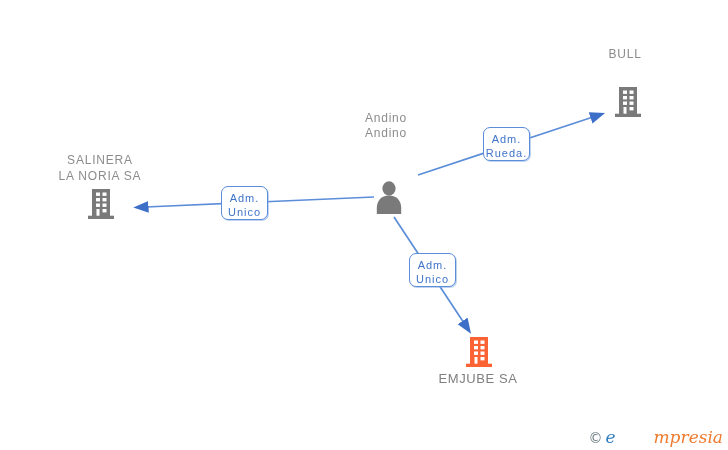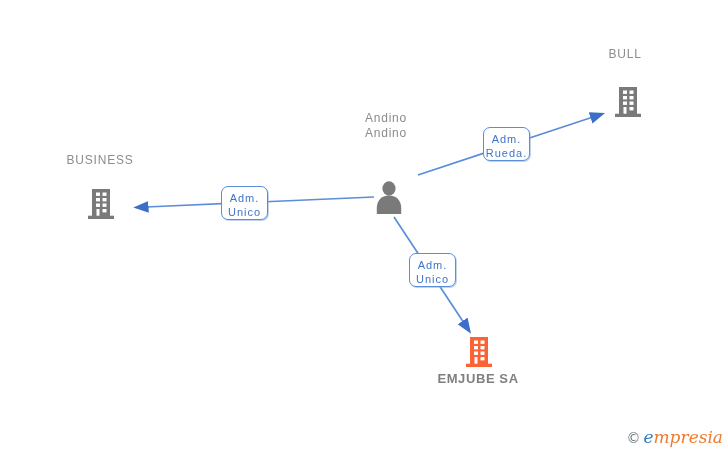--- a/index.html
+++ b/index.html
@@ -22,21 +22,21 @@
     text-align: center;
     color: #8c8c8c;
     font-size: 12px;
     letter-spacing: 0.8px;
     line-height: 16px;
     cursor: pointer;
   }
   .node-label .nline { display: block; }
   .person-label { line-height: 15px; }
   .emjube-label {
-    font-weight: bold;
+    font-weight: normal;
     color: #7f7f7f;
     font-size: 13px;
     letter-spacing: 0.6px;
   }
   .node-icon {
     position: absolute;
     cursor: pointer;
   }
   .edge-label-box {
     position: absolute;
@@ -68,21 +68,21 @@
     font-family: "DejaVu Sans", sans-serif;
     font-size: 14px;
     margin-right: 3px;
   }
   #watermark .wm-script {
     font-family: "DejaVu Serif", "Liberation Serif", serif;
     font-style: italic;
     font-size: 17px;
   }
   #watermark .wm-first { color: #2e7cc0; }
-  #watermark .wm-rest  { color: #ee7b30; }
+  #watermark .wm-rest  { color: #ee7b30; margin-left: 38px; }
 </style>
 </head>
 <body>
 
 <div id="canvas">
 
   <svg id="edges-svg" viewBox="0 0 728 450">
     <defs>
       <marker id="arrow" orient="auto" markerWidth="10" markerHeight="8" refX="1.5" refY="3.5">
         <path d="M0,0 L9,3.5 L0,7 Z" fill="#3e6fc8"></path>
@@ -107,21 +107,22 @@
       <rect x="10" y="10" width="4" height="3.4"></rect>
       <rect x="16.5" y="10" width="4" height="3.4"></rect>
       <rect x="10" y="15.5" width="4" height="3.4"></rect>
       <rect x="16.5" y="15.5" width="4" height="3.4"></rect>
       <rect x="10.5" y="21" width="3" height="6.7"></rect>
       <rect x="16.5" y="21" width="4" height="3.4"></rect>
     </g>
   </svg>
 
   <div class="node-label" style="left:30px; top:152px;">
-    <span class="nline">BUSINESS</span>
+    <span class="nline">SALINERA</span>
+    <span class="nline">LA NORIA SA</span>
   </div>
   <svg class="node-icon" style="left:86px; top:188px;" width="30" height="32" viewBox="0 0 30 32">
     <g fill="#7a7a7a">
       <rect x="6" y="1" width="18" height="28"></rect>
       <rect x="2" y="27.7" width="26" height="3.3"></rect>
     </g>
     <g fill="#ffffff">
       <rect x="10" y="4.5" width="4" height="3.4"></rect>
       <rect x="16.5" y="4.5" width="4" height="3.4"></rect>
       <rect x="10" y="10" width="4" height="3.4"></rect>

